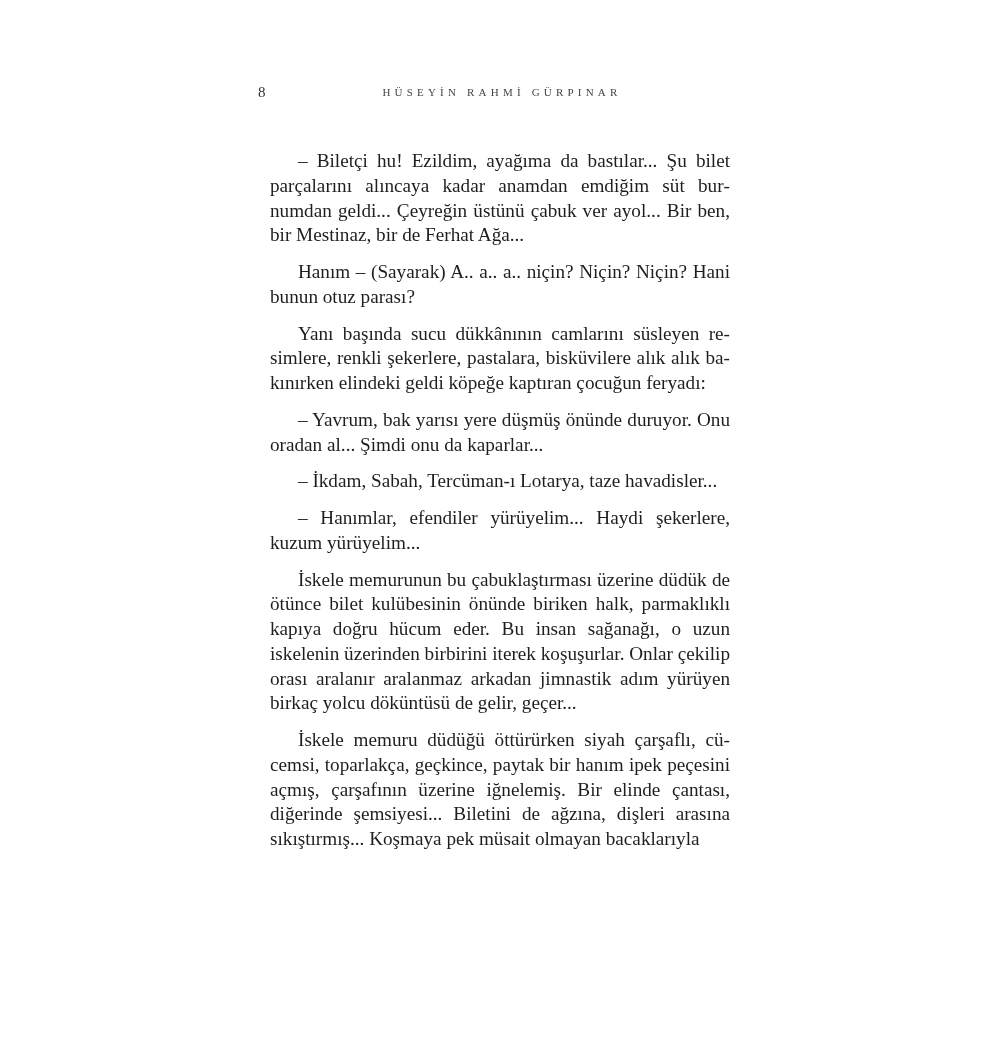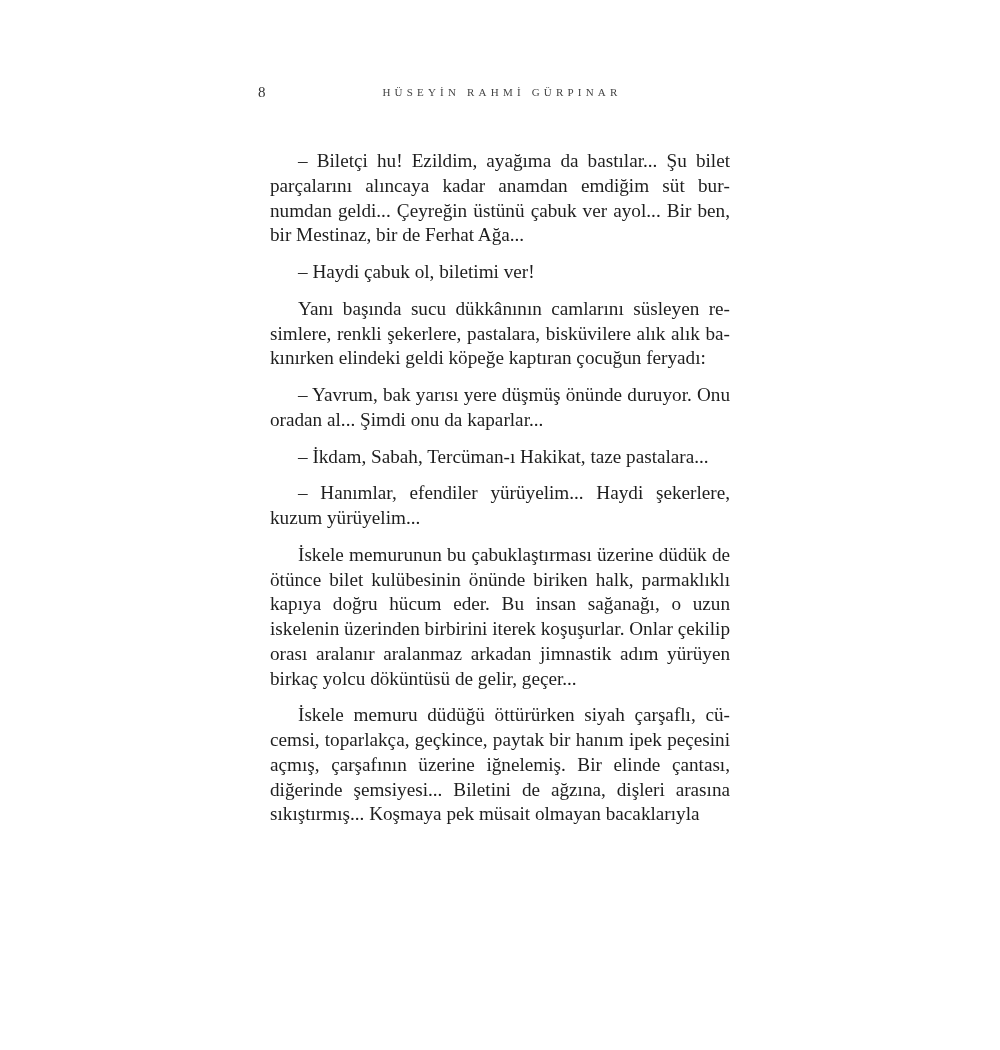--- a/index.html
+++ b/index.html
@@ -43,21 +43,21 @@
   </style>
 </head>
 <body>
 
 <div>
   <div class="page-number">8</div>
   <div class="running-head"><span>HÜSEYİN RAHMİ GÜRPINAR</span></div>
 
   <div class="body-text">
     <p>– Biletçi hu! Ezildim, ayağıma da bastılar... Şu bilet parçalarını alıncaya kadar anamdan emdiğim süt bur­numdan geldi... Çeyreğin üstünü çabuk ver ayol... Bir ben, bir Mestinaz, bir de Ferhat Ağa...</p>
-    <p>– Haydi çabuk ol, biletimi ver!</p>
+    <p>Hanım – (Sayarak) A.. a.. a.. niçin? Niçin? Niçin? Hani bunun otuz parası?</p>
     <p>Yanı başında sucu dükkânının camlarını süsleyen re­simlere, renkli şekerlere, pastalara, bisküvilere alık alık ba­kınırken elindeki geldi köpeğe kaptıran çocuğun feryadı:</p>
     <p>– Yavrum, bak yarısı yere düşmüş önünde duruyor. Onu oradan al... Şimdi onu da kaparlar...</p>
-    <p>– İkdam, Sabah, Tercüman-ı Hakikat, taze pastalara...</p>
+    <p>– İkdam, Sabah, Tercüman-ı Lotarya, taze havadisler...</p>
     <p>– Hanımlar, efendiler yürüyelim... Haydi şekerlere, kuzum yürüyelim...</p>
     <p>İskele memurunun bu çabuklaştırması üzerine dü­dük de ötünce bilet kulübesinin önünde biriken halk, parmaklıklı kapıya doğru hücum eder. Bu insan sağana­ğı, o uzun iskelenin üzerinden birbirini iterek koşuşurlar. Onlar çekilip orası aralanır aralanmaz arkadan jimnastik adım yürüyen birkaç yolcu döküntüsü de gelir, geçer...</p>
     <p>İskele memuru düdüğü öttürürken siyah çarşaflı, cü­cemsi, toparlakça, geçkince, paytak bir hanım ipek peçe­sini açmış, çarşafının üzerine iğnelemiş. Bir elinde çanta­sı, diğerinde şemsiyesi... Biletini de ağzına, dişleri arasına sıkıştırmış... Koşmaya pek müsait olmayan bacaklarıyla</p>
   </div>
 </div>
 
 </body></html>

